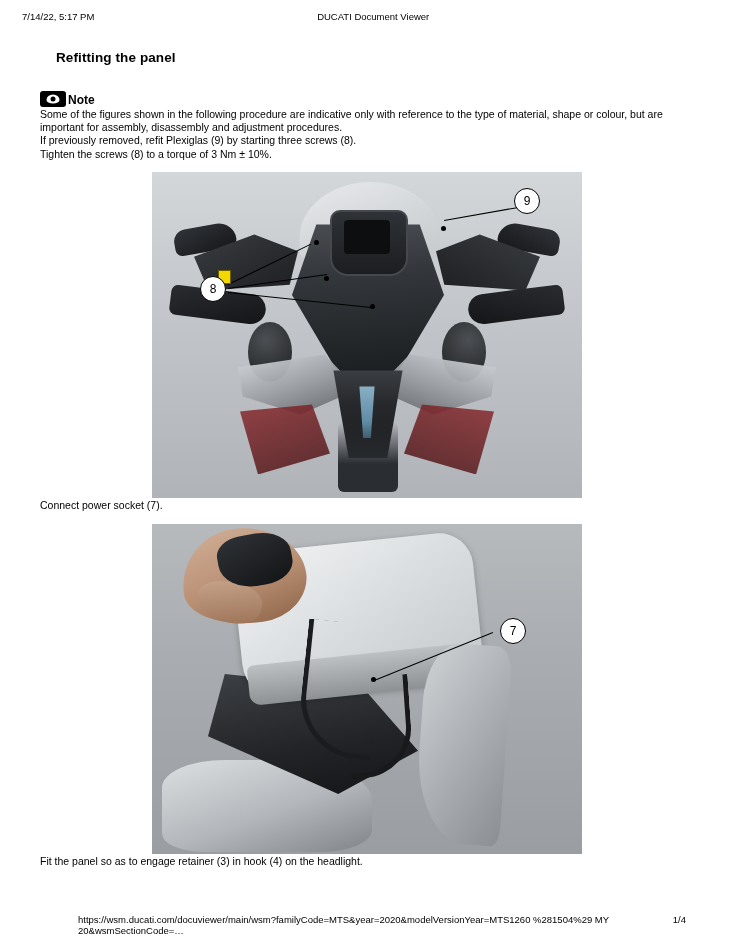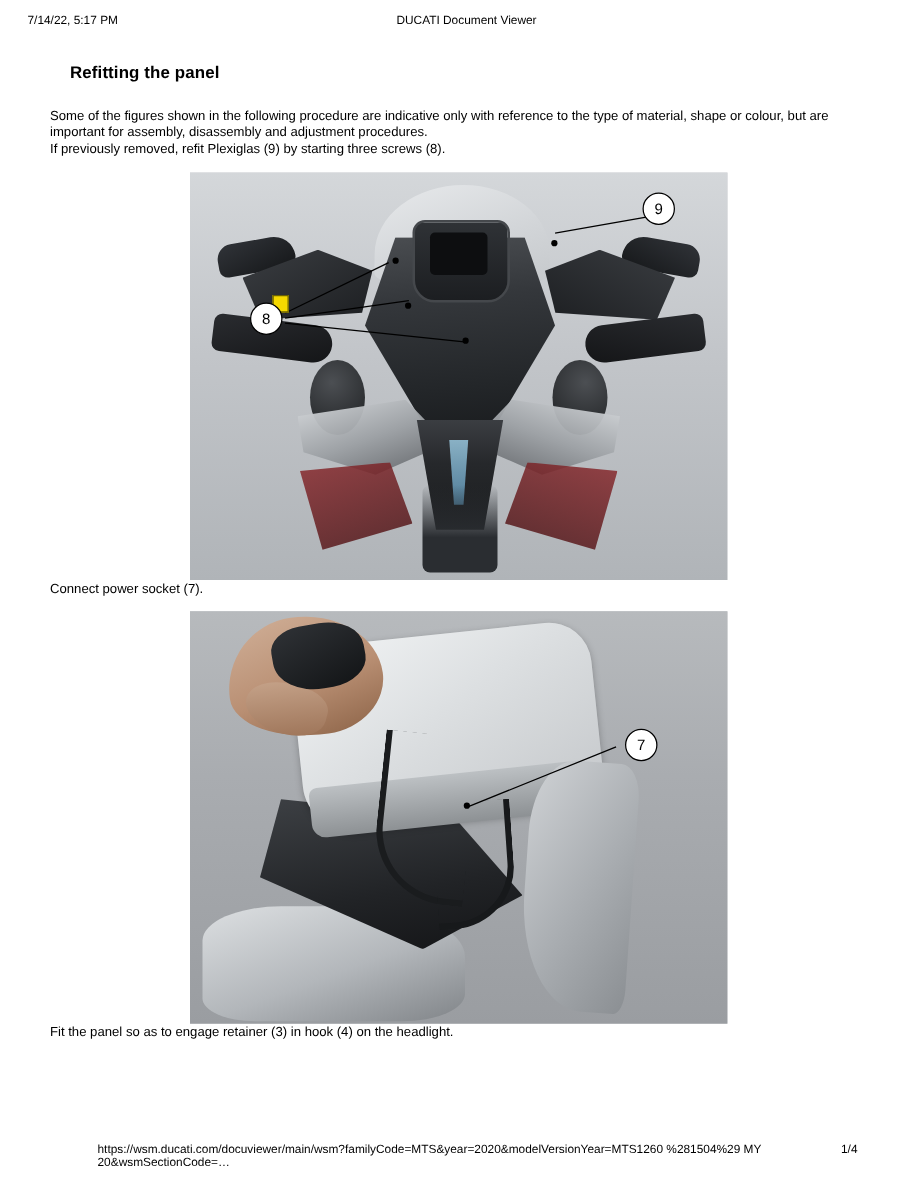--- a/index.html
+++ b/index.html
@@ -492,24 +492,29 @@
   <div class="print-header">
     <span class="ph-left">7/14/22, 5:17 PM</span>
     <span class="ph-center">DUCATI Document Viewer</span>
   </div>
 
   <div class="content">
 
     <h1 class="section-title">Refitting the panel</h1>
 
     <div class="note-block">
+      <div class="note-head">
+        <span class="note-icon"></span>
+        <span class="note-label">Note</span>
+      </div>
       <p class="body-text">Some of the figures shown in the following procedure are indicative only with reference to the type of material, shape or colour, but are important for assembly, disassembly and adjustment procedures.</p>
     </div>
 
     <p class="body-text para-gap">If previously removed, refit Plexiglas (9) by starting three screws (8).</p>
+    <p class="body-text">Tighten the screws (8) to a torque of 3 Nm ± 10%.</p>
 
     <div class="fig-wrap">
       <div class="figure fig1">
         <div class="fig-bg">
           <div class="bk-sky"></div>
           <div class="bk-screen"></div>
           <div class="bk-mirror-l"></div>
           <div class="bk-mirror-r"></div>
           <div class="bk-left-guard"></div>
           <div class="bk-right-guard"></div>

